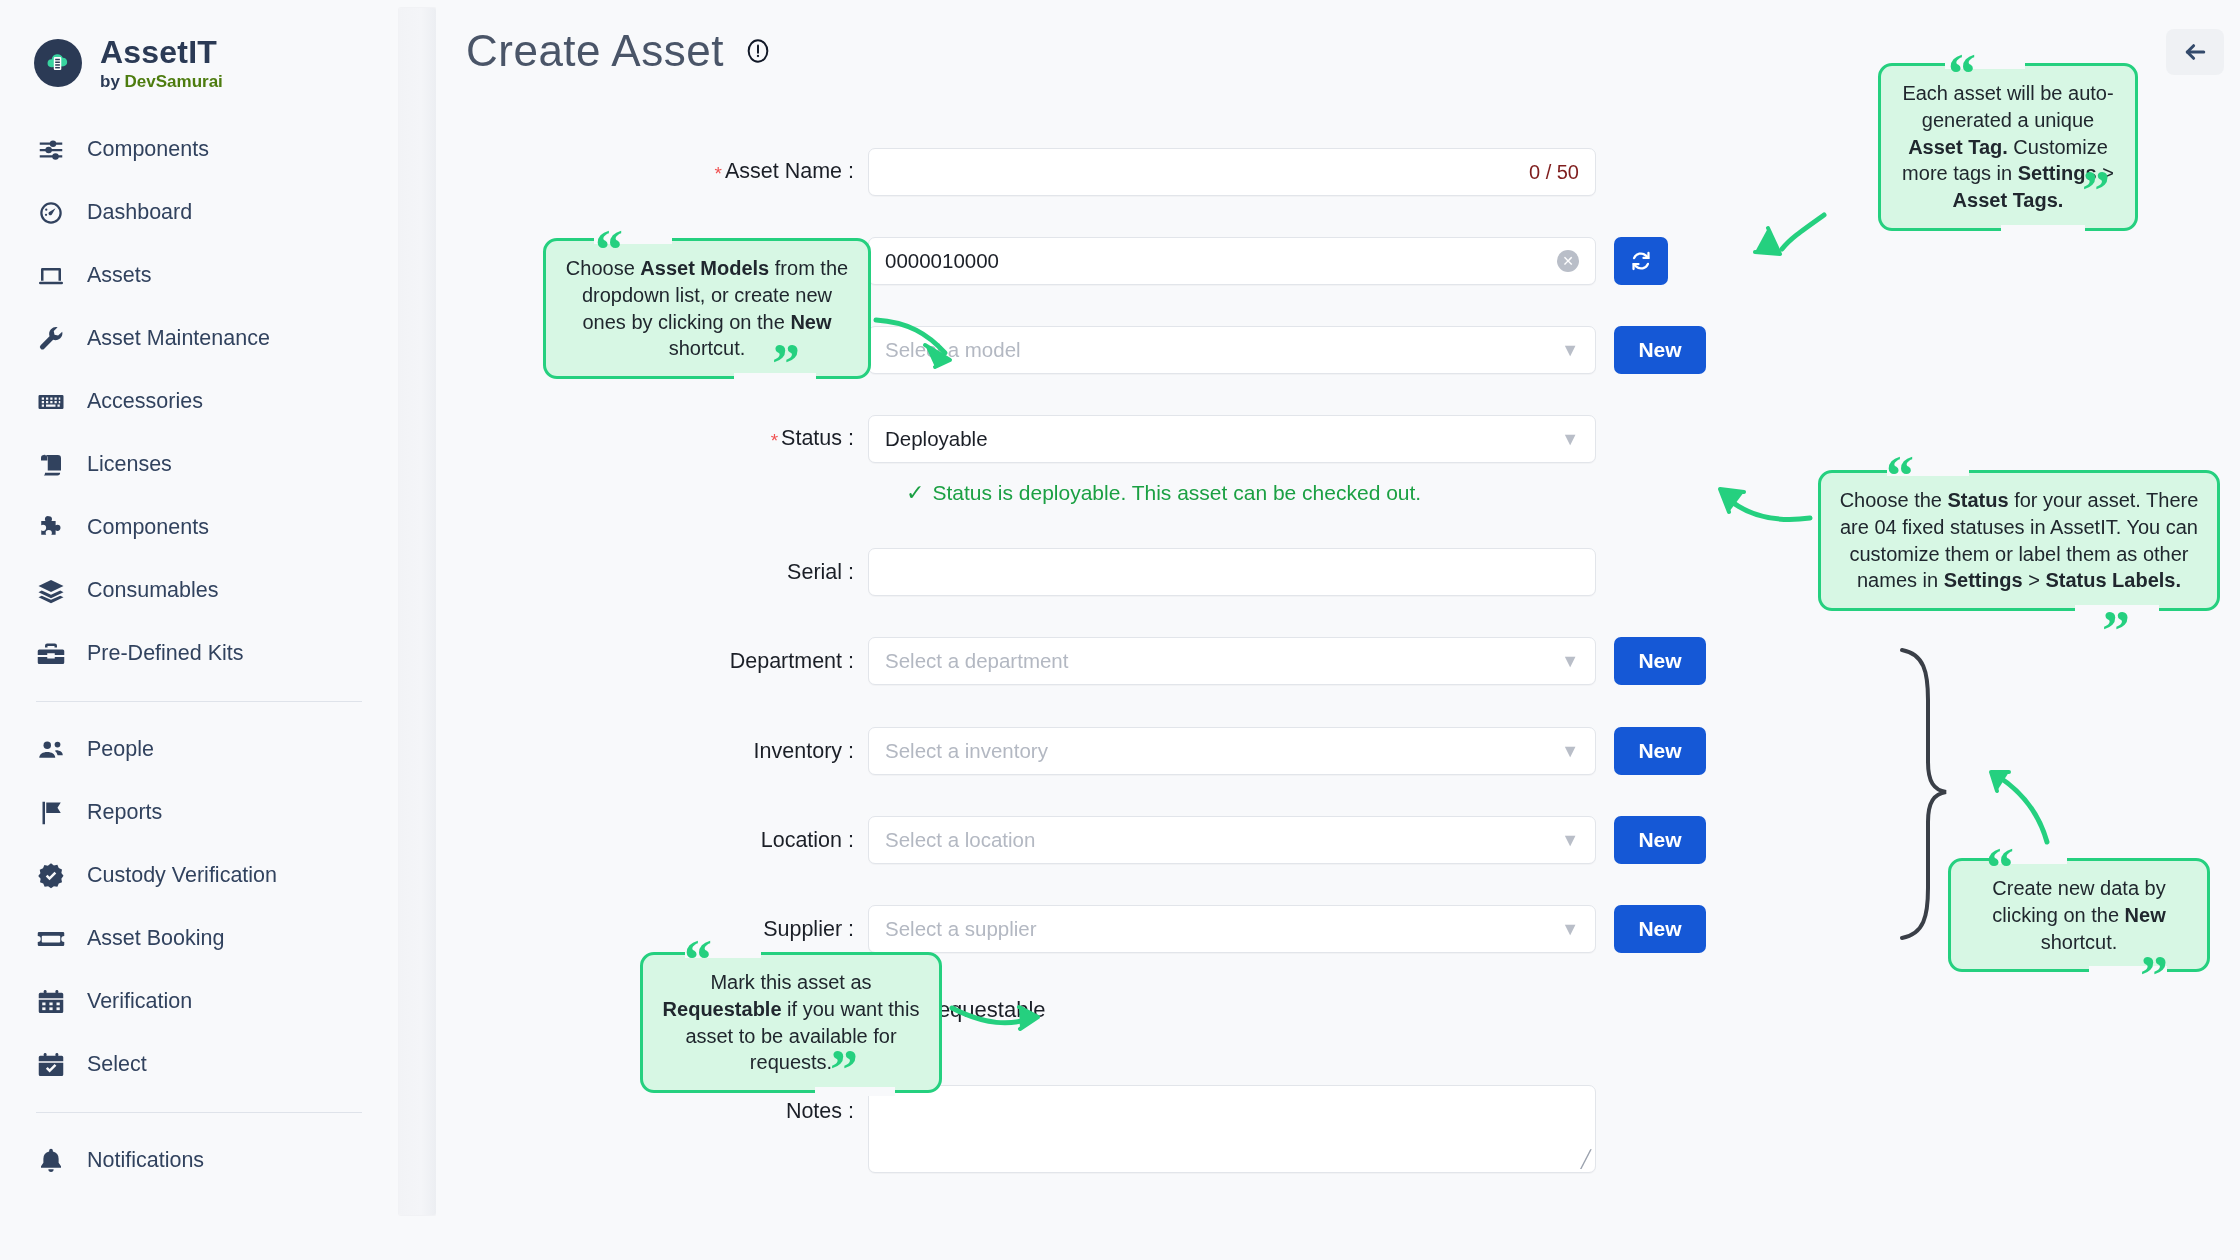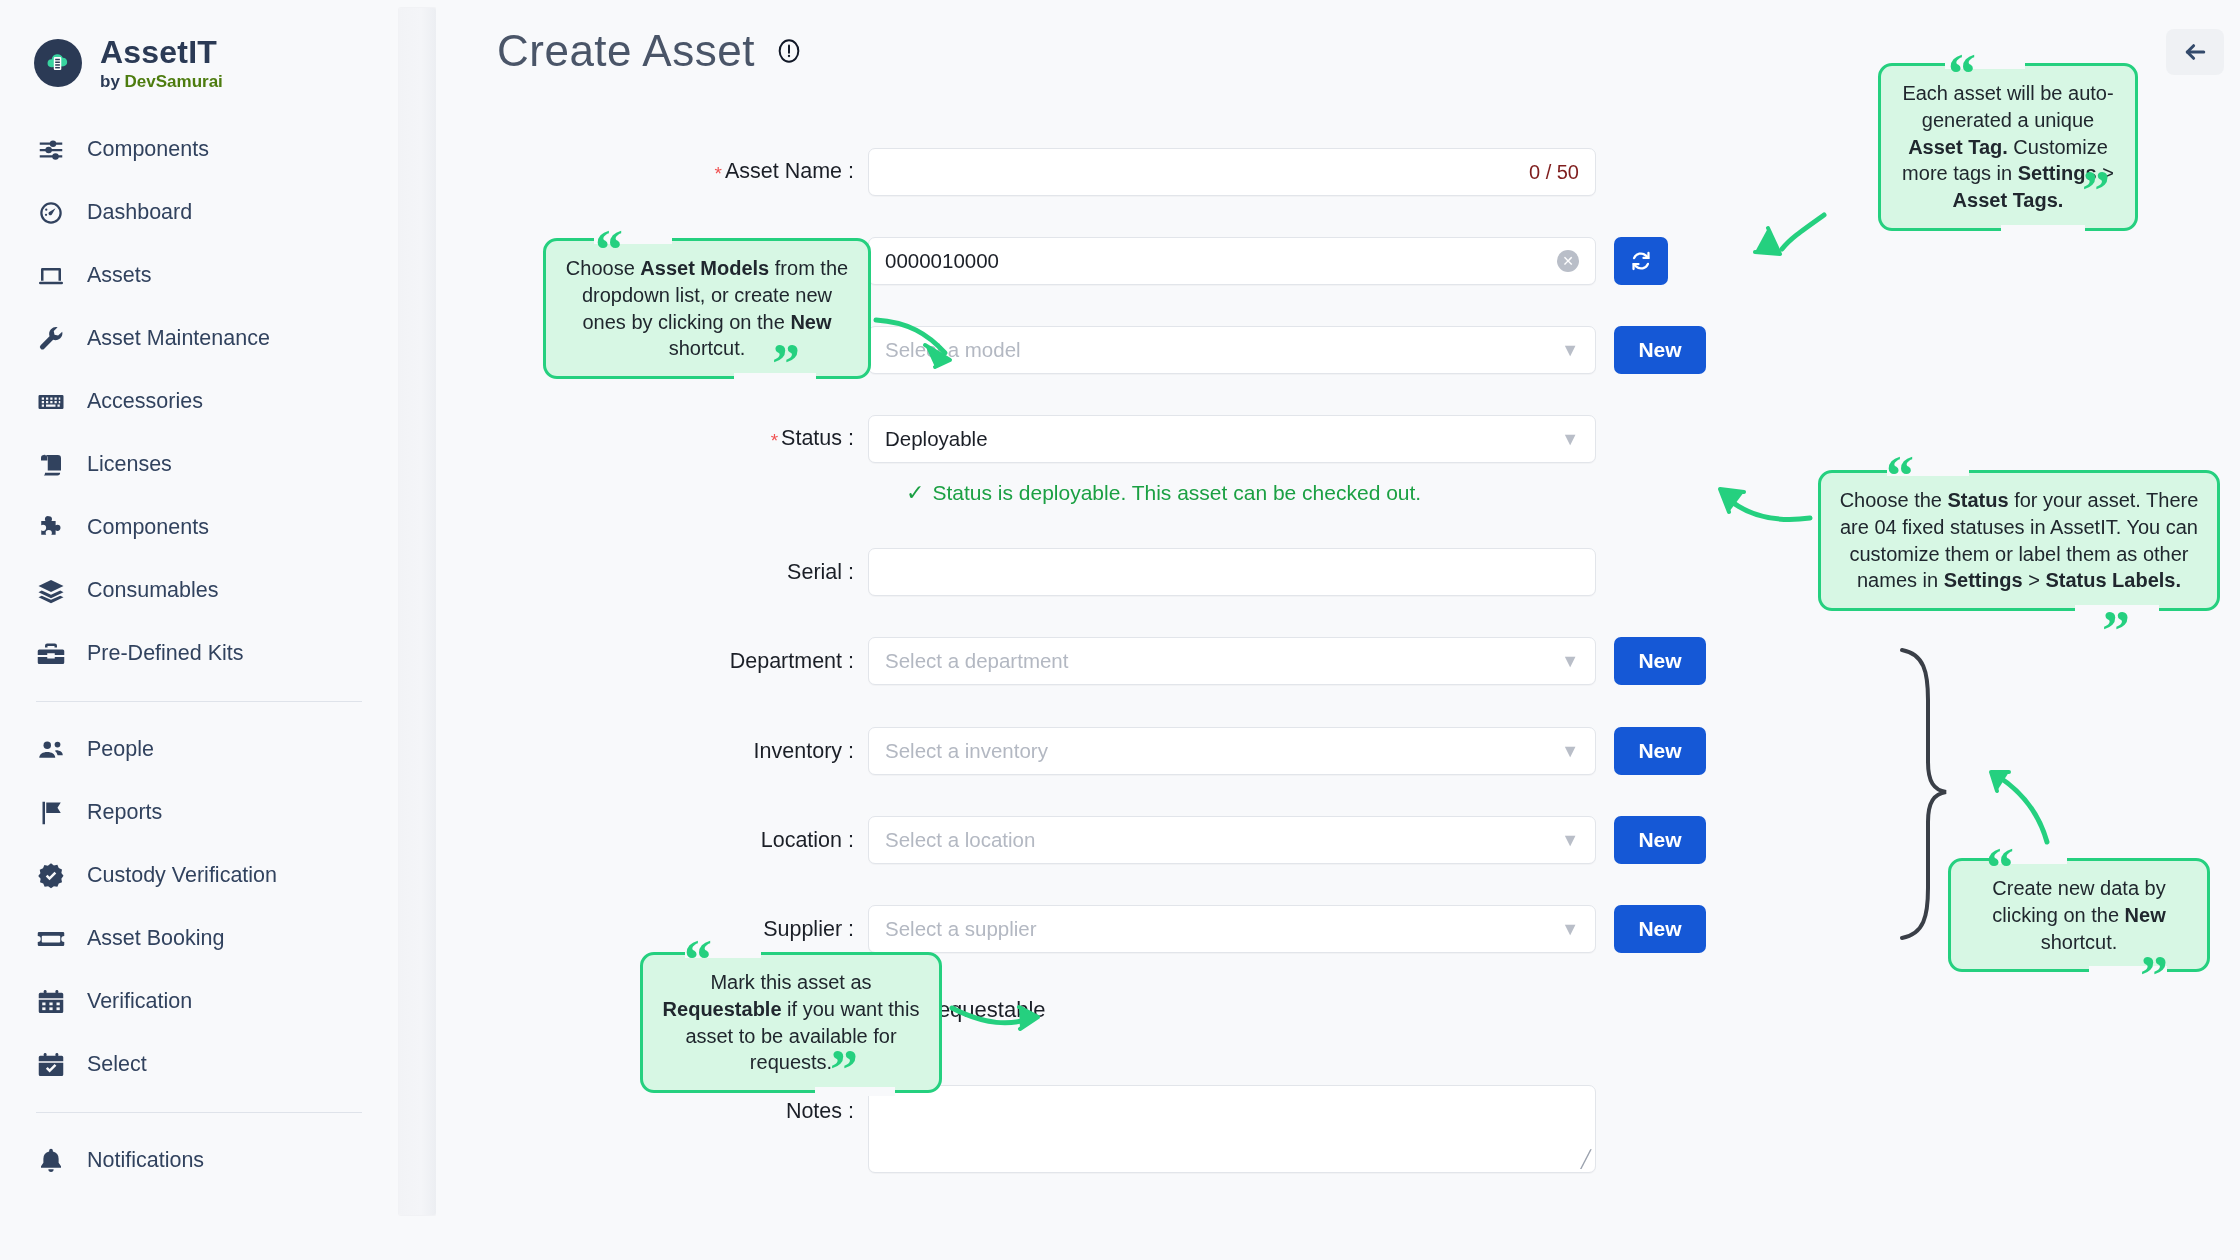--- a/index.html
+++ b/index.html
@@ -44,21 +44,21 @@
     position: absolute; left: 399px; top: 8px;
     width: 37px; height: 1207px;
     background: linear-gradient(90deg,#f2f3f6 0%, #f4f5f8 60%, #eceef2 100%);
     border-radius: 2px;
     box-shadow: 0 0 0 1px #f1f2f5;
   }
 
   
   #main { position: absolute; left: 436px; top: 0; width: 1804px; height: 1260px; background: #f8f9fb; }
 
-  .page-title-row { position: absolute; left: 30px; top: 26px; display: flex; align-items: center; gap: 20px; margin-left: 31px; }
+  .page-title-row { position: absolute; left: 30px; top: 26px; display: flex; align-items: center; gap: 20px; }
   .page-title { font-size: 44px; color: #4a5568; font-weight: 300; letter-spacing: .5px; }
   .info-ico { width: 28px; height: 28px; }
   .info-ico svg { width: 28px; height: 28px; display:block; }
 
   .back-btn {
     position: absolute; right: 16px; top: 29px;
     width: 58px; height: 46px; border-radius: 8px;
     background: #eff1f4; border: none; cursor: pointer;
     display: flex; align-items: center; justify-content: center;
   }

